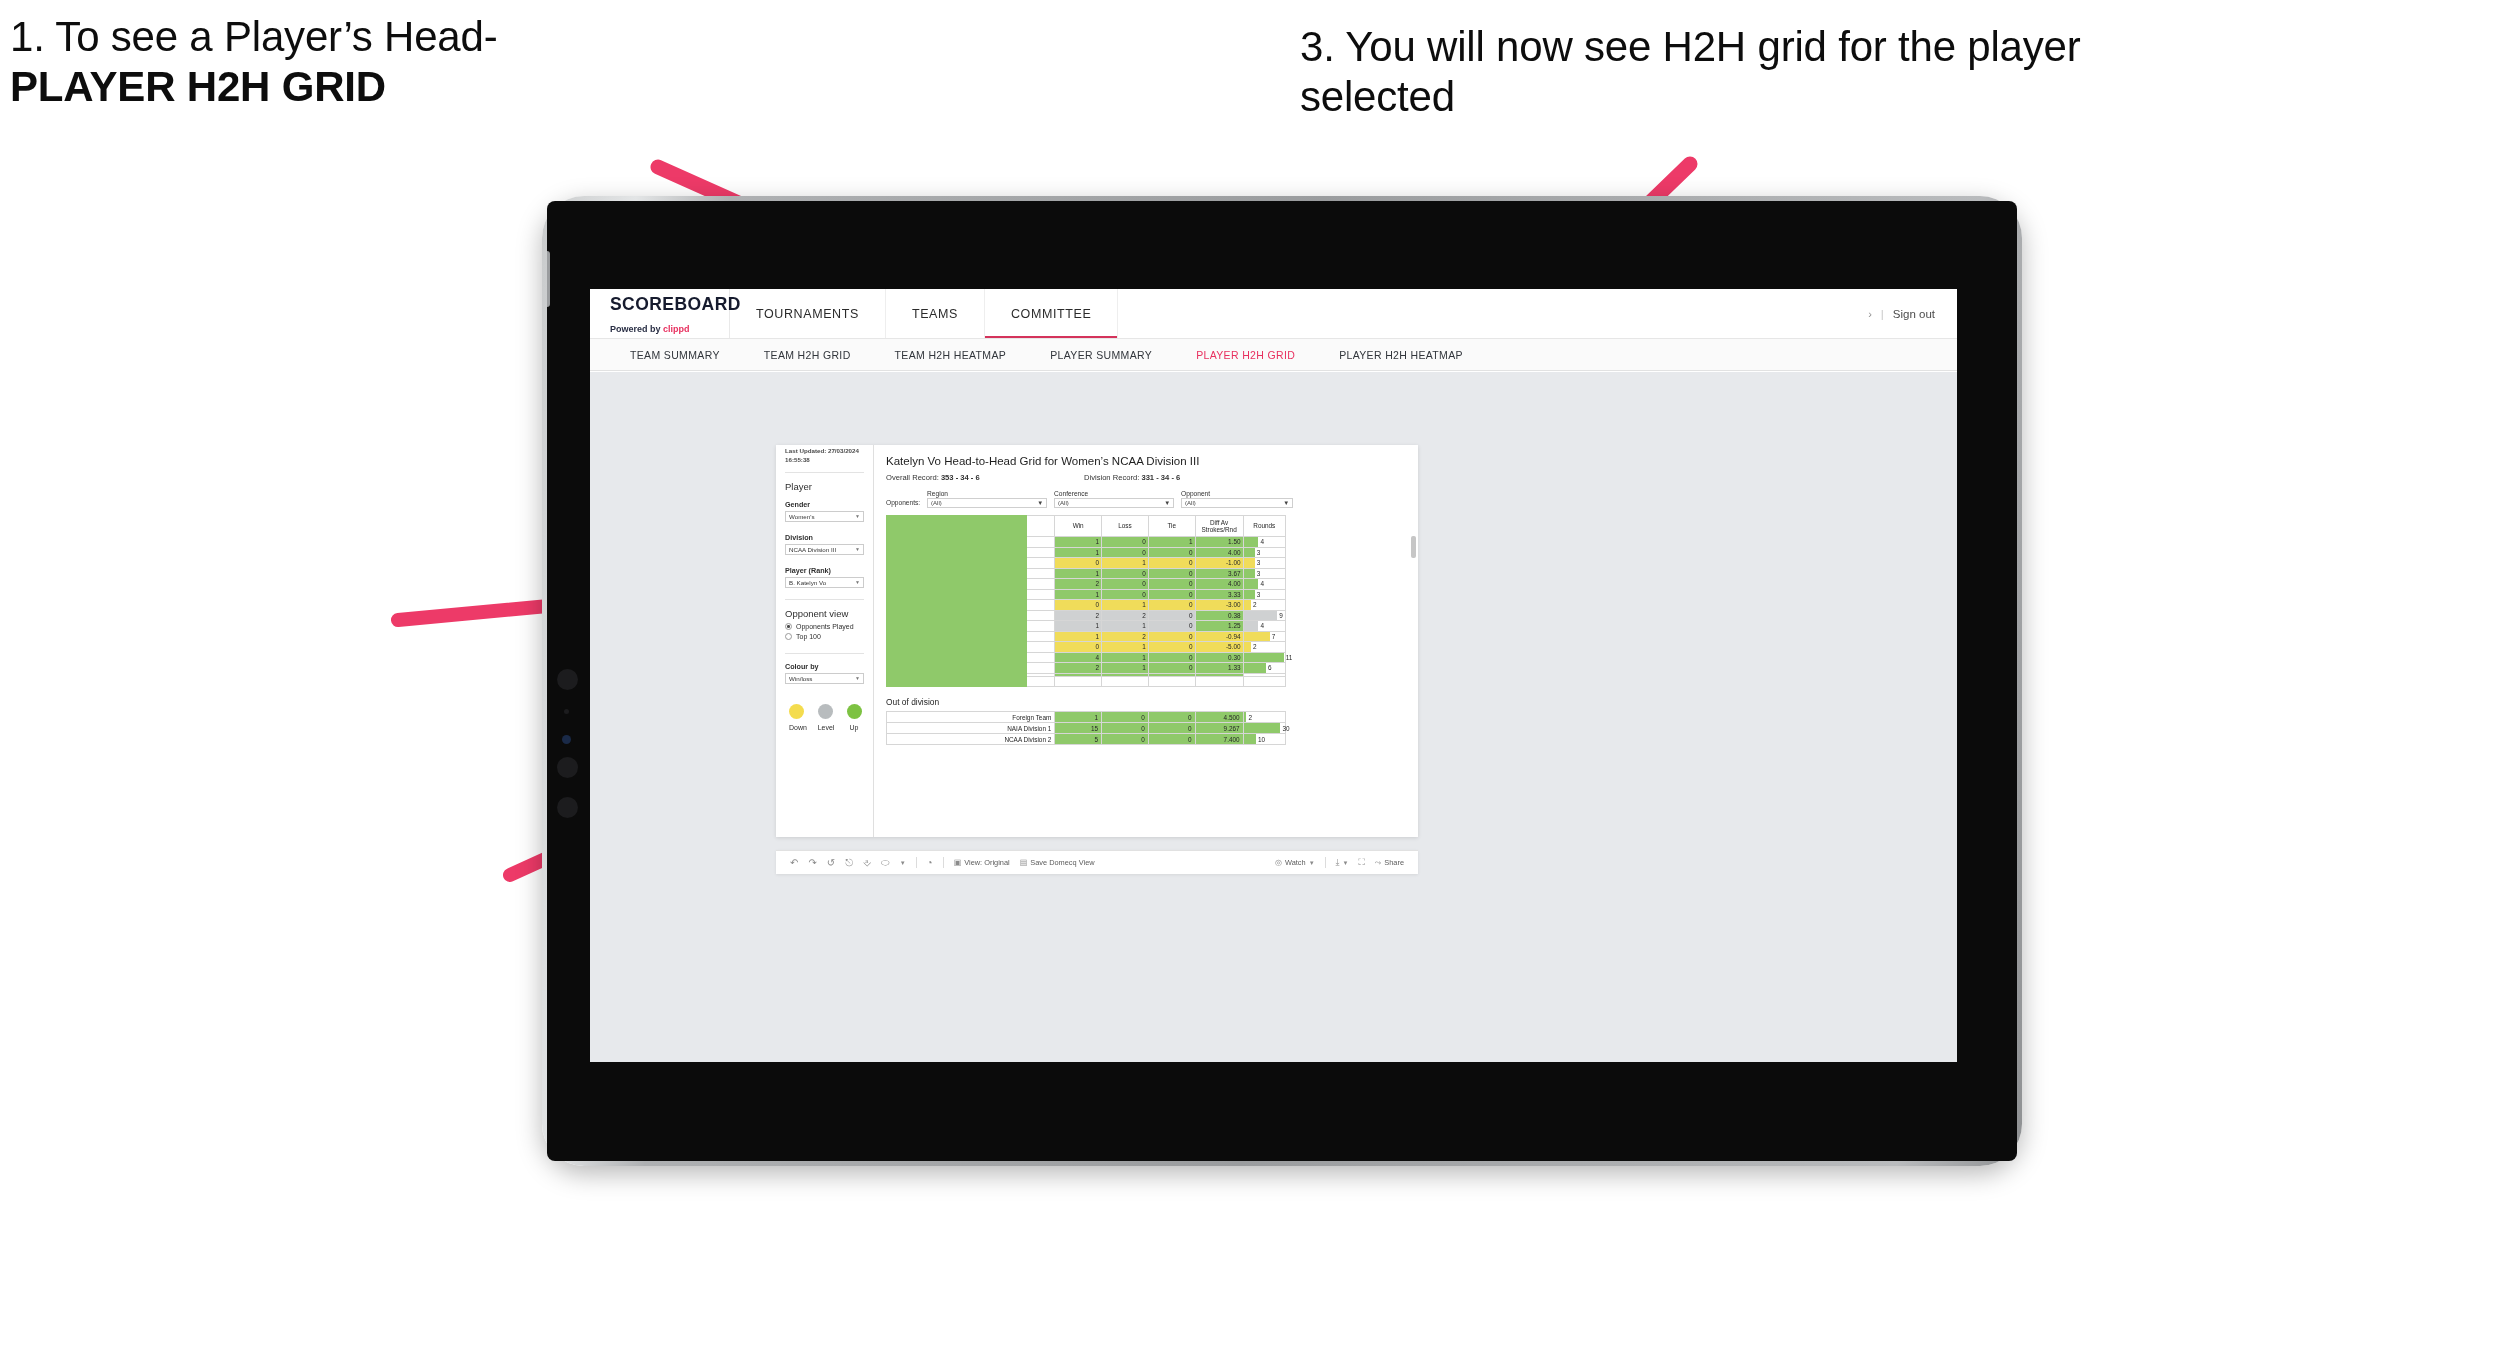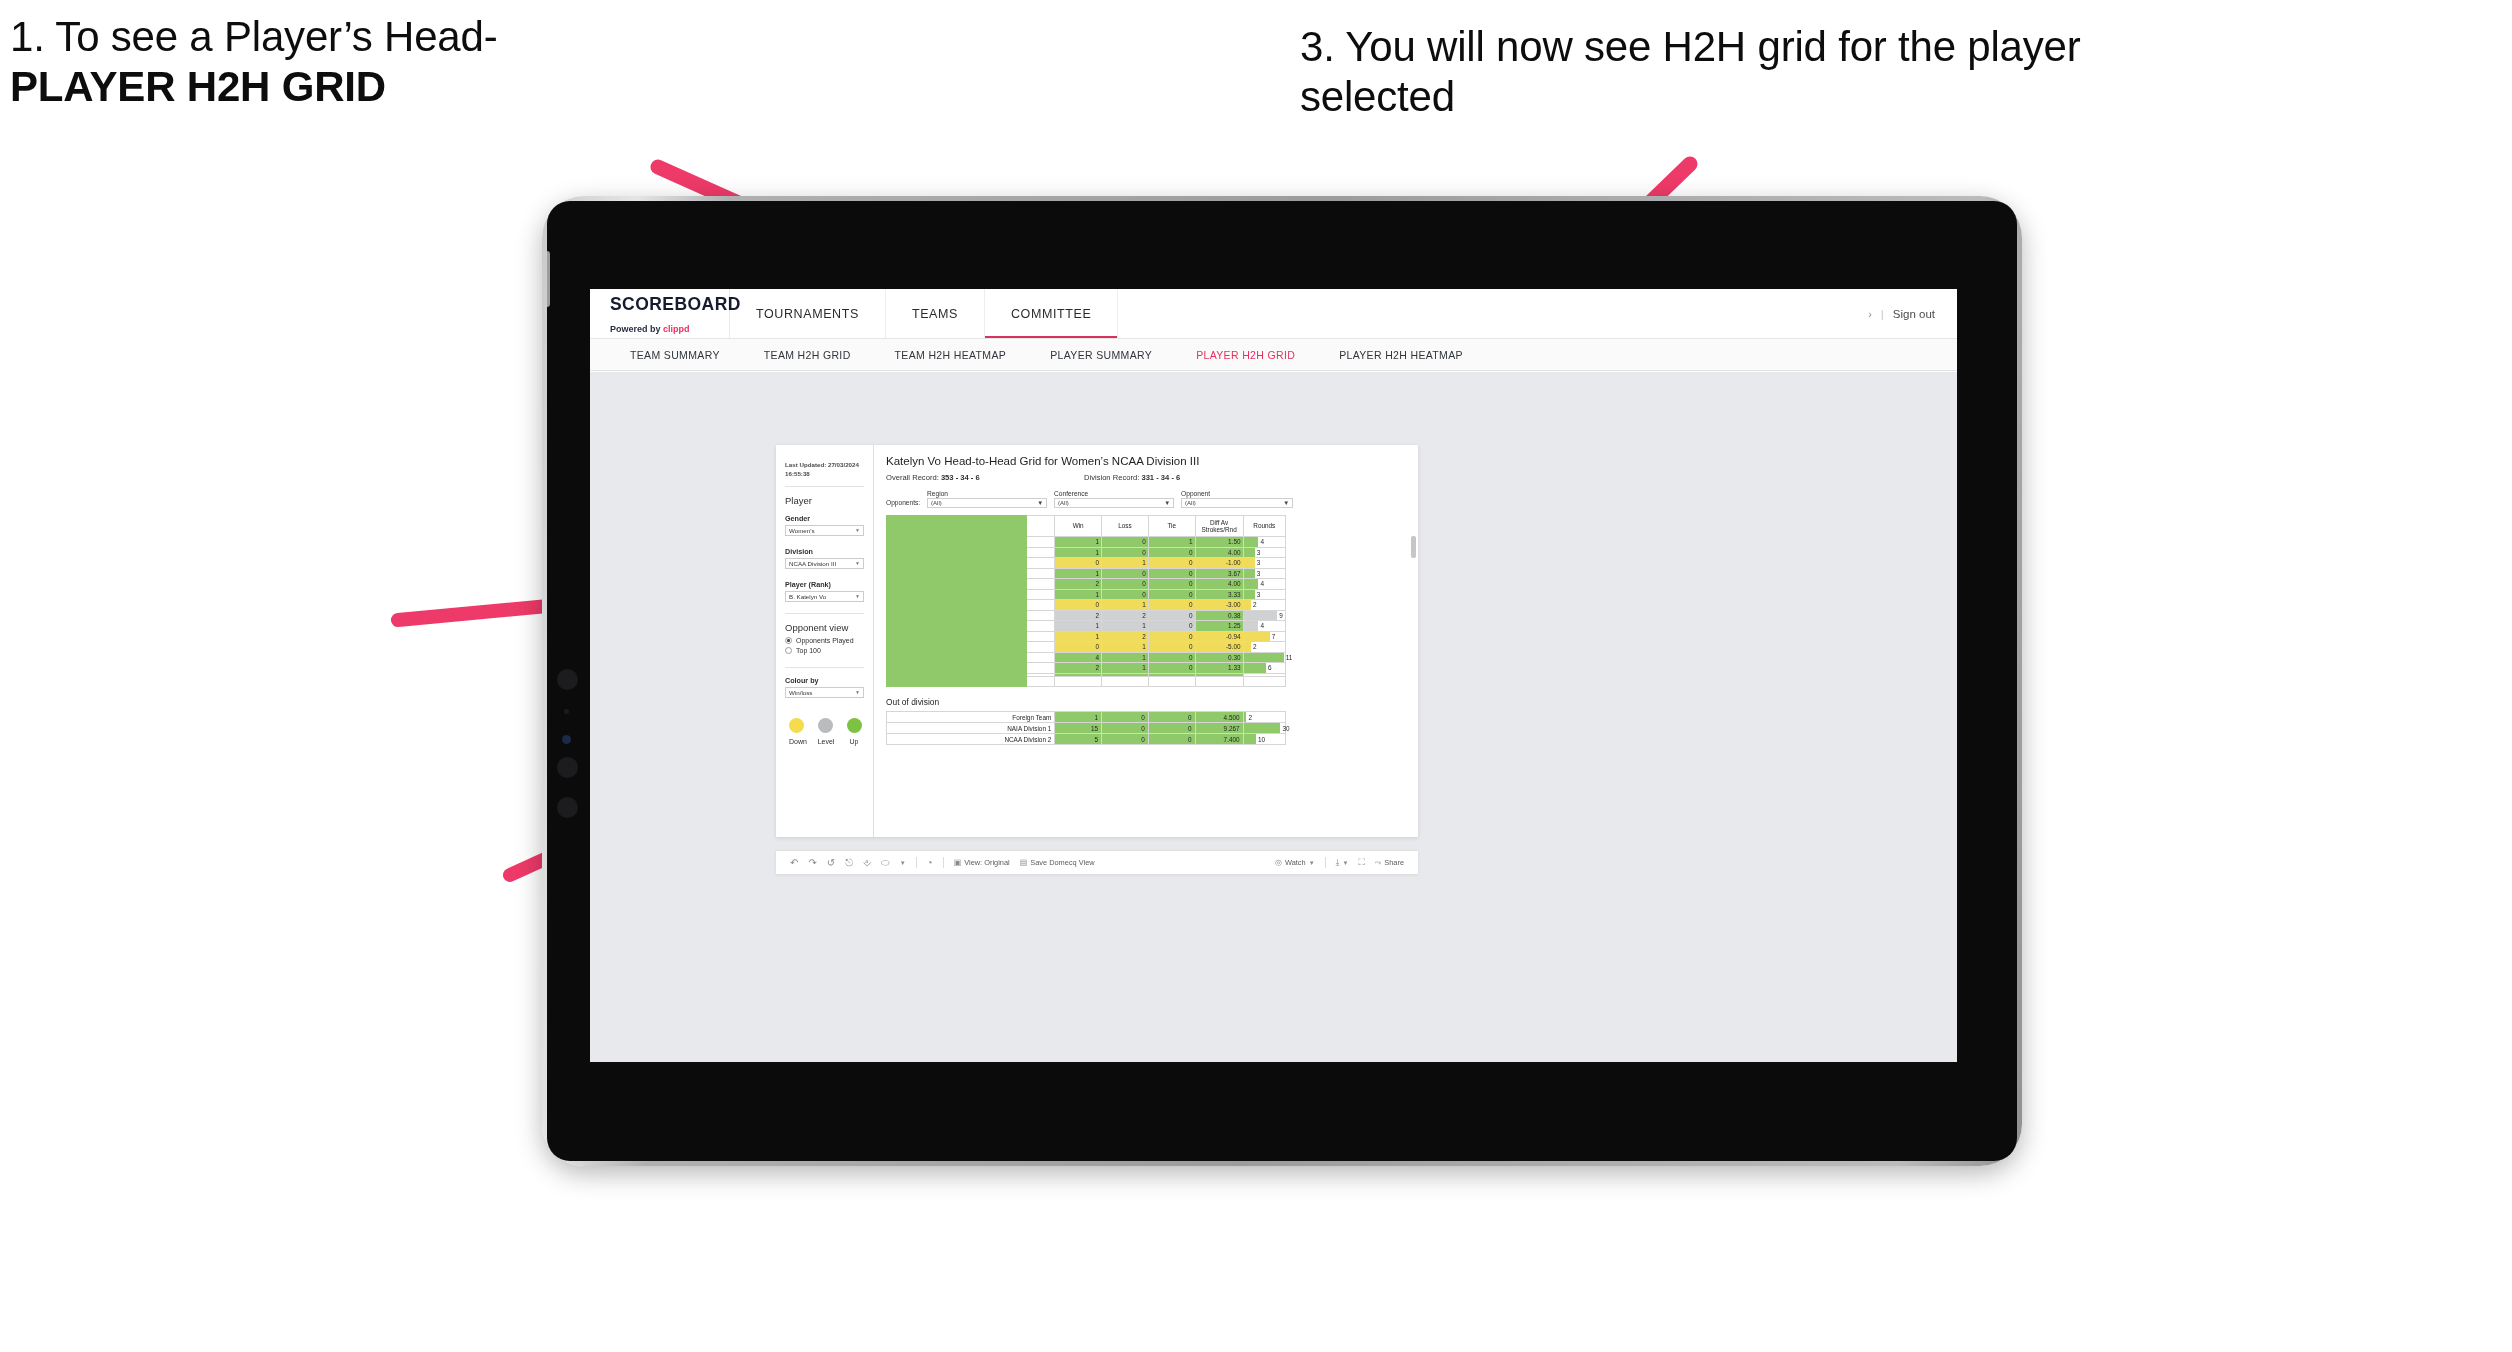--- a/index.html
+++ b/index.html
@@ -35,21 +35,21 @@
     left: 542px; top: 196px;
     width: 1480px; height: 970px;
     background: linear-gradient(95deg,#c9cbcc 0%, #e3e5e6 6%, #aeb0b2 12%, #9a9c9e 50%, #b9bbbd 92%, #8f9193 100%);
     border-radius: 42px;
     padding: 5px;
     box-shadow: 0 8px 26px rgba(0,0,0,0.28);
   }
   #tablet-inner {
     width: 100%; height: 100%;
     background: #0b0b0b;
-    border-radius: 23px;
+    border-radius: 8px;
     position: relative;
     overflow: hidden;
   }
   .side-btn {
     position: absolute; left: -4px;
     width: 7px; background: #9b9d9f;
     border-radius: 3px;
   }
   .cam-dot {
     position: absolute; left: 10px;
@@ -118,21 +118,21 @@
     position: absolute; left: 186px; top: 73px;
     width: 642px; height: 392px;
     background: #ffffff;
     box-shadow: 0 1px 4px rgba(0,0,0,0.12);
     display: flex;
   }
 
   
   #filters {
     width: 98px; border-right: 1px solid #dfdfdf;
-    padding: 15px 9px 0 9px; position: relative;
+    padding: 1px 9px 0 9px; position: relative;
   }
   .last-updated { font-size: 6.2px; color: #4a4a4a; line-height: 1.5; font-weight: 600; }
   .fdiv { height: 1px; background: #e3e3e3; margin: 7px 0 8px 0; }
   .fhead { font-size: 9.5px; color: #2f2f2f; margin-bottom: 8px; }
   .flabel { font-size: 7.2px; color: #2f2f2f; font-weight: 700; margin-bottom: 2px; }
   .fselect {
     height: 11px; border: 1px solid #ccc; background: #fff;
     display: flex; align-items: center; justify-content: space-between;
     padding: 0 3px; font-size: 6.2px; color: #333; margin-bottom: 11px;
     cursor: pointer;

